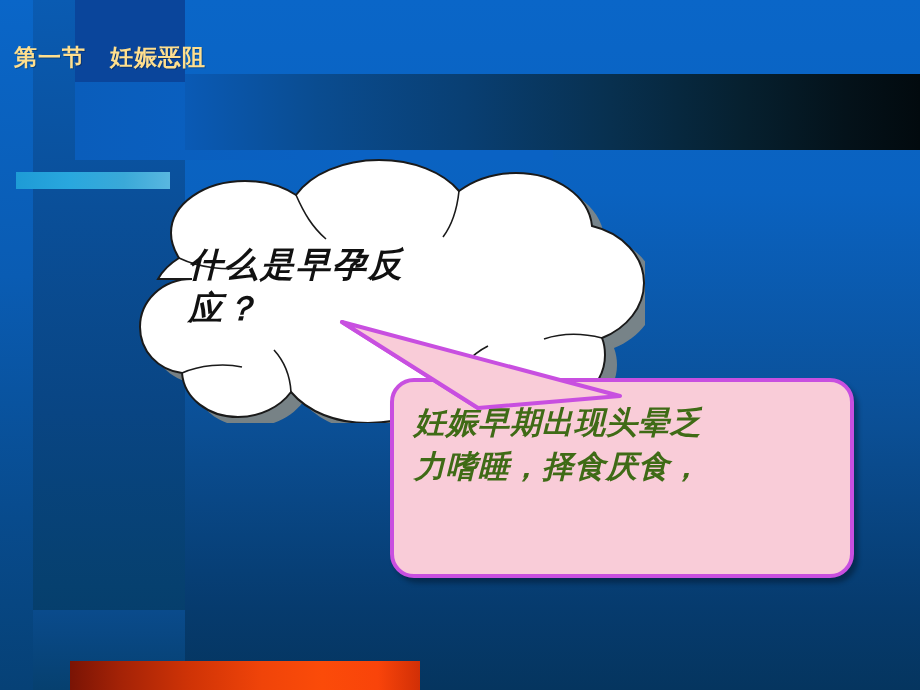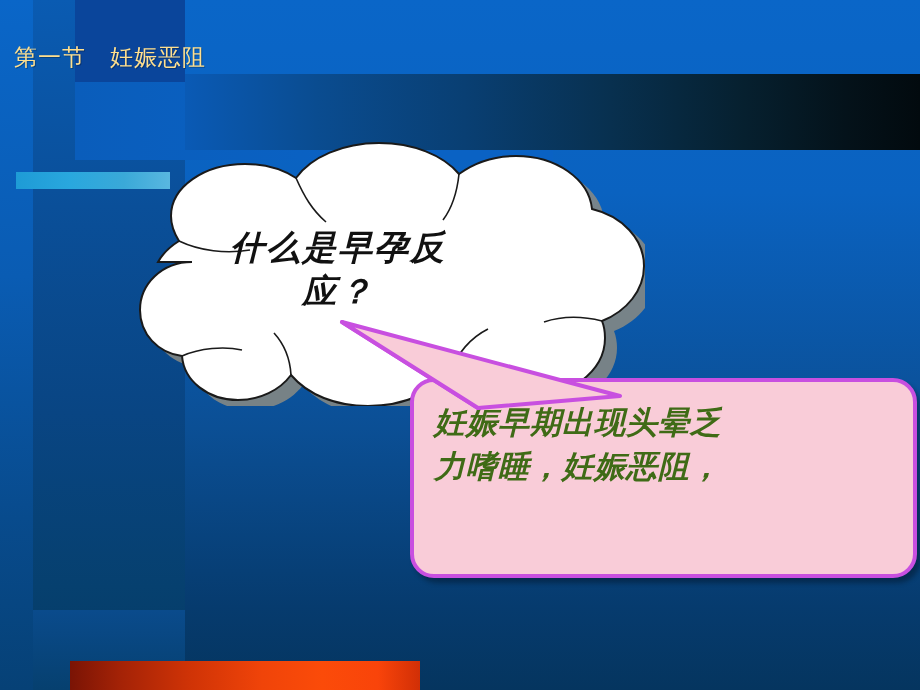--- a/index.html
+++ b/index.html
@@ -59,35 +59,34 @@
     left: 33px; top: 610px;
     width: 152px; height: 80px;
     background: linear-gradient(to bottom, #0a4b8c 0%, #06406f 100%);
   }
 
   
   .slide-title {
     position: absolute;
     left: 14px; top: 42px;
     font-size: 23px;
-    font-weight: normal;
+    font-weight: bold;
     color: #ffdf8e;
     letter-spacing: 1px;
     white-space: pre;
     text-shadow: 1px 1px 0 rgba(0,0,0,.25);
     z-index: 12;
   }
 
   
   .cloud-wrap {
     position: absolute;
-    left: 100px; top: 138px;
+    left: 100px; top: 155px;
     width: 545px; height: 268px;
     z-index: 5;
-    text-align: center;
   }
   .cloud-wrap svg { display: block; }
   .cloud-text {
     position: absolute;
     left: 88px; top: 88px;
     width: 300px;
     font-family: "DejaVu Serif", "Liberation Serif", serif;
     font-size: 34px;
     font-weight: bold;
     font-style: italic;
@@ -99,28 +98,27 @@
   
   .tail-wrap {
     position: absolute;
     left: 330px; top: 300px;
     width: 330px; height: 110px;
     z-index: 8;
   }
   .pink-box {
     position: absolute;
     left: 390px; top: 378px;
-    width: 507px; height: 200px;
+    width: 464px; height: 200px;
     background: #f9ccd8;
     border: 4px solid #c84fe0;
     border-radius: 24px;
     box-shadow: 4px 5px 5px rgba(0,0,0,.32);
     box-sizing: border-box;
     z-index: 7;
-    margin-left: 20px;
   }
   .pink-text {
     position: absolute;
     left: 20px; top: 18px;
     width: 392px;
     font-family: "DejaVu Serif", "Liberation Serif", serif;
     font-size: 31px;
     font-weight: bold;
     font-style: italic;
     color: #3f6b16;
@@ -215,19 +213,19 @@
   <div class="tail-wrap">
     <svg width="330" height="110" viewBox="0 0 330 110">
       <path d="M 12 22 L 148 108 L 102 70 Z" fill="#f9ccd8" stroke="#c84fe0" stroke-width="4" stroke-linejoin="round"></path>
       <path d="M 12 22 L 290 96 L 148 108 Z" fill="#f9ccd8" stroke="#c84fe0" stroke-width="4" stroke-linejoin="round"></path>
     </svg>
   </div>
 
   <div class="pink-box">
     <div class="pink-text">
       <div>妊娠早期出现头晕乏</div>
-      <div>力嗜睡，妊娠恶阻，</div>
+      <div>力嗜睡，择食厌食，</div>
     </div>
   </div>
 
   <div class="bottom-bar"></div>
 
 </div>
 
 </body></html>

